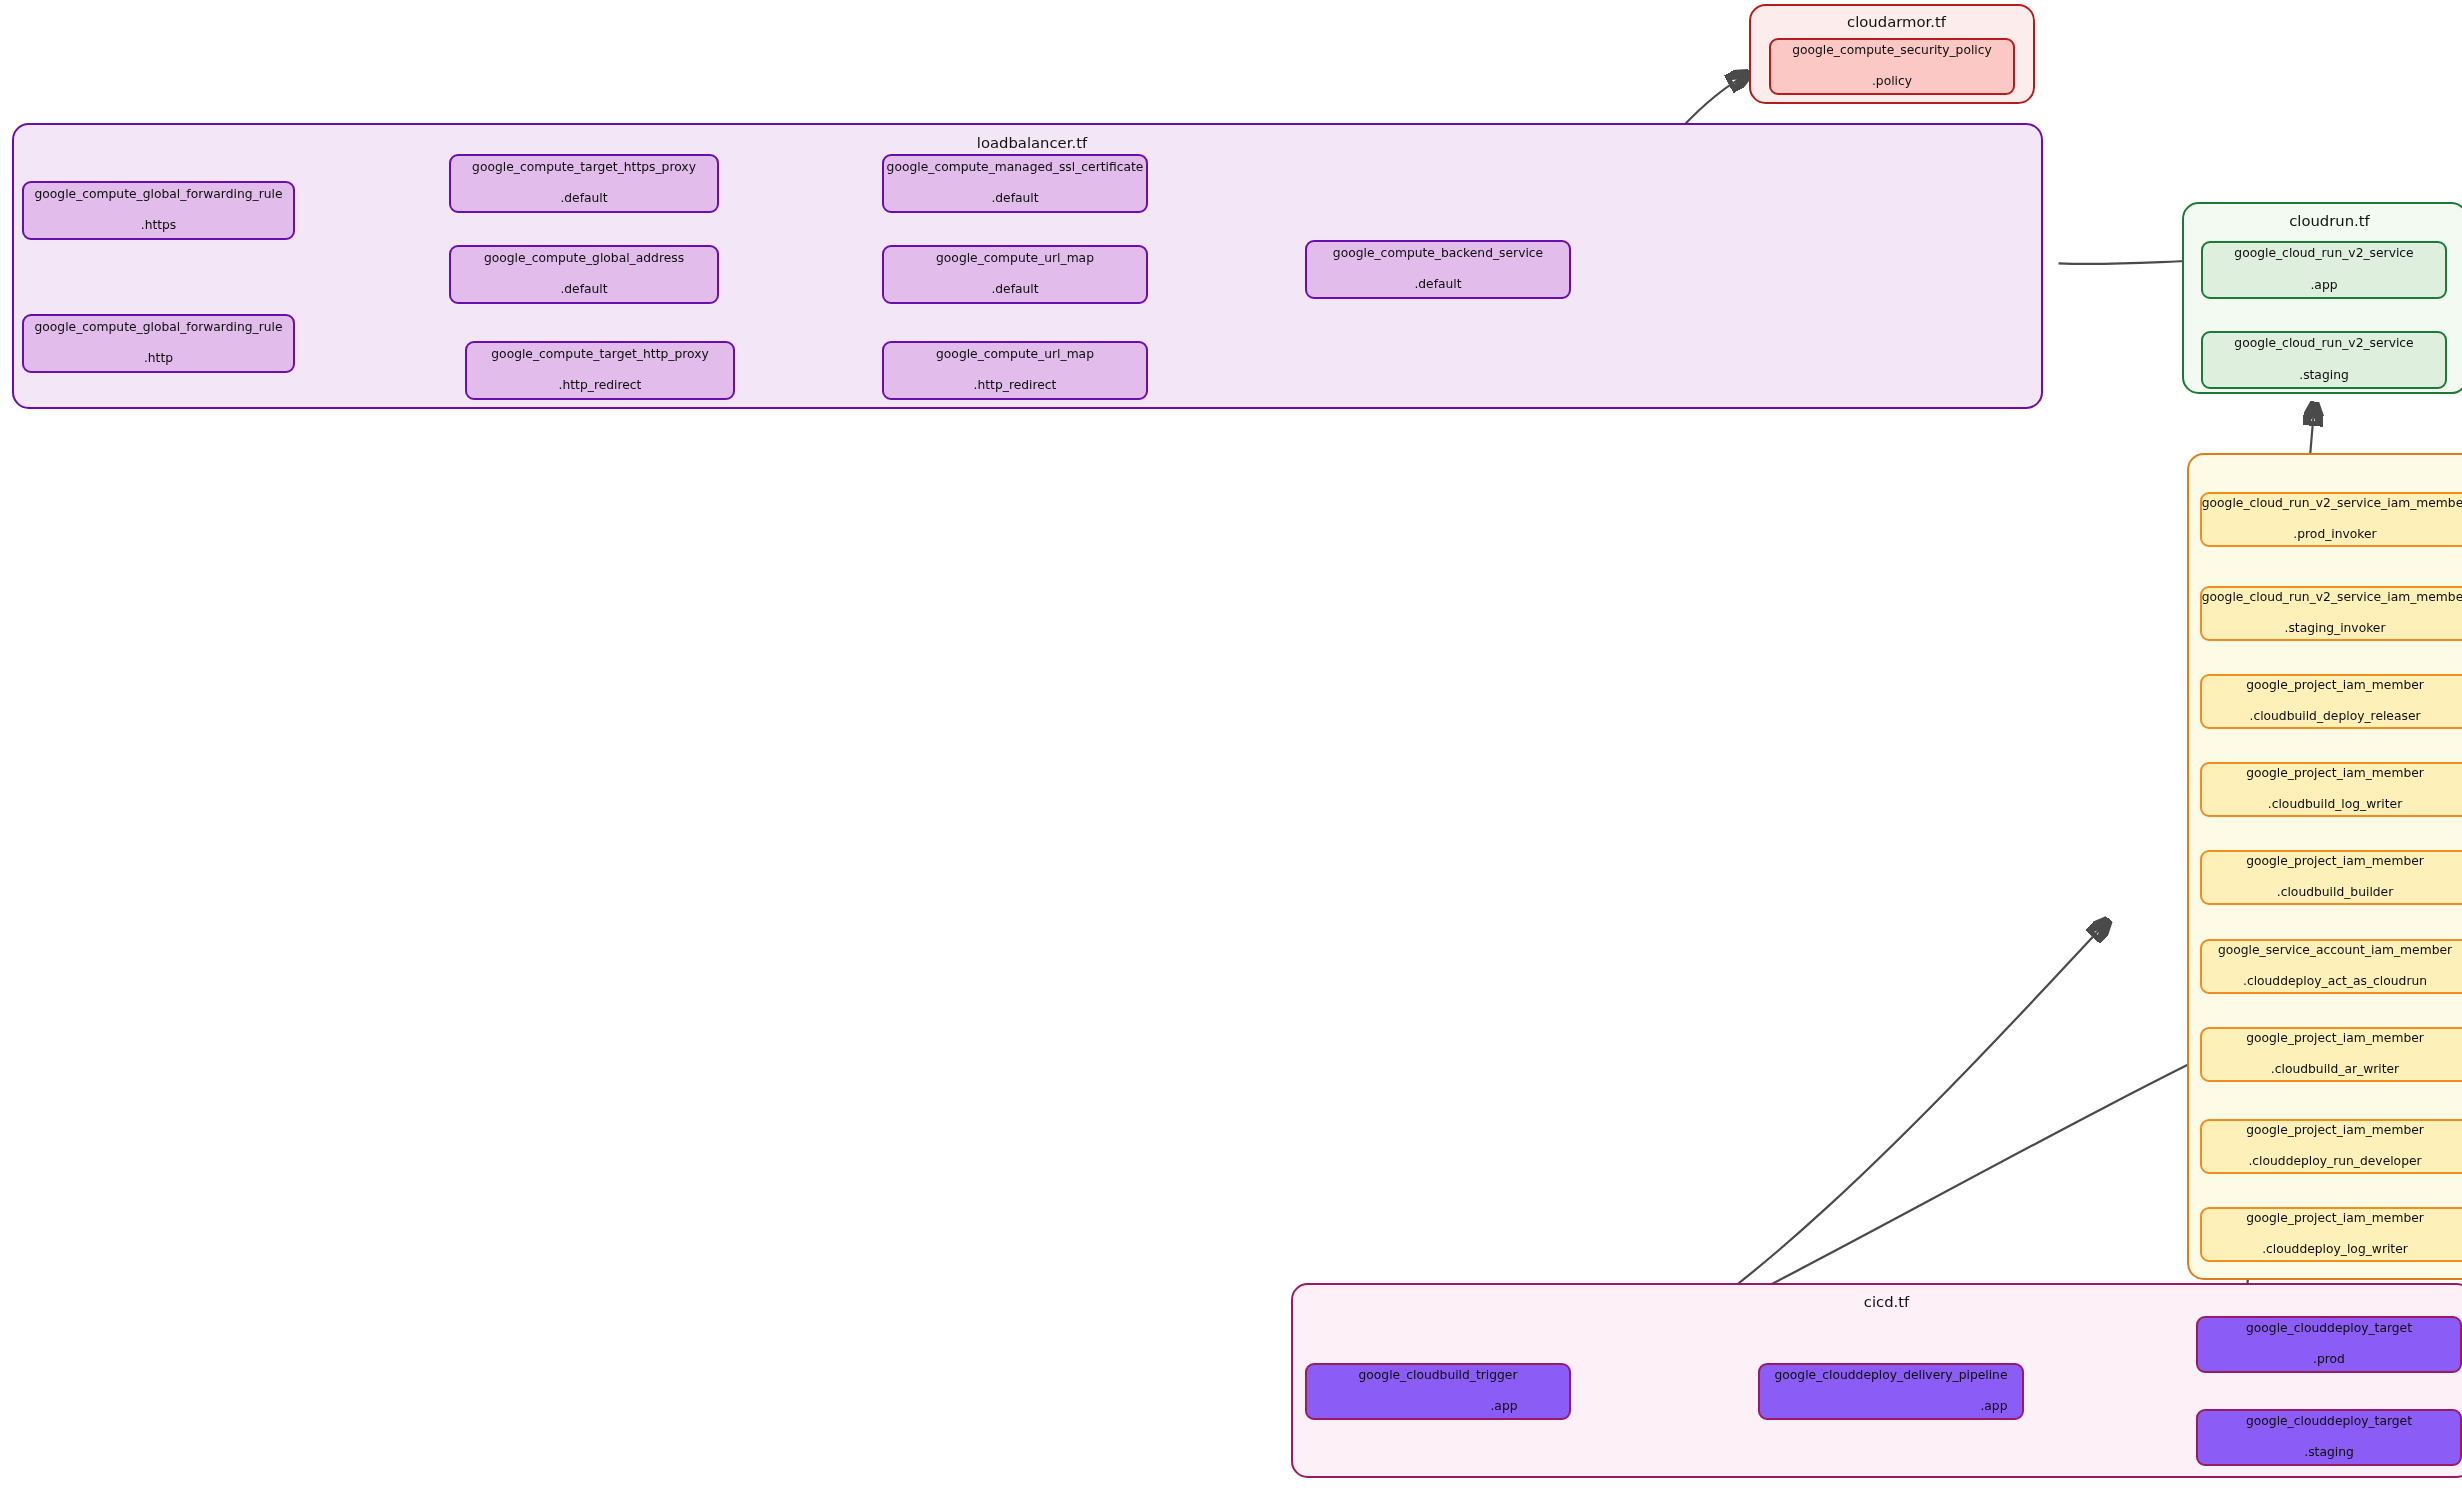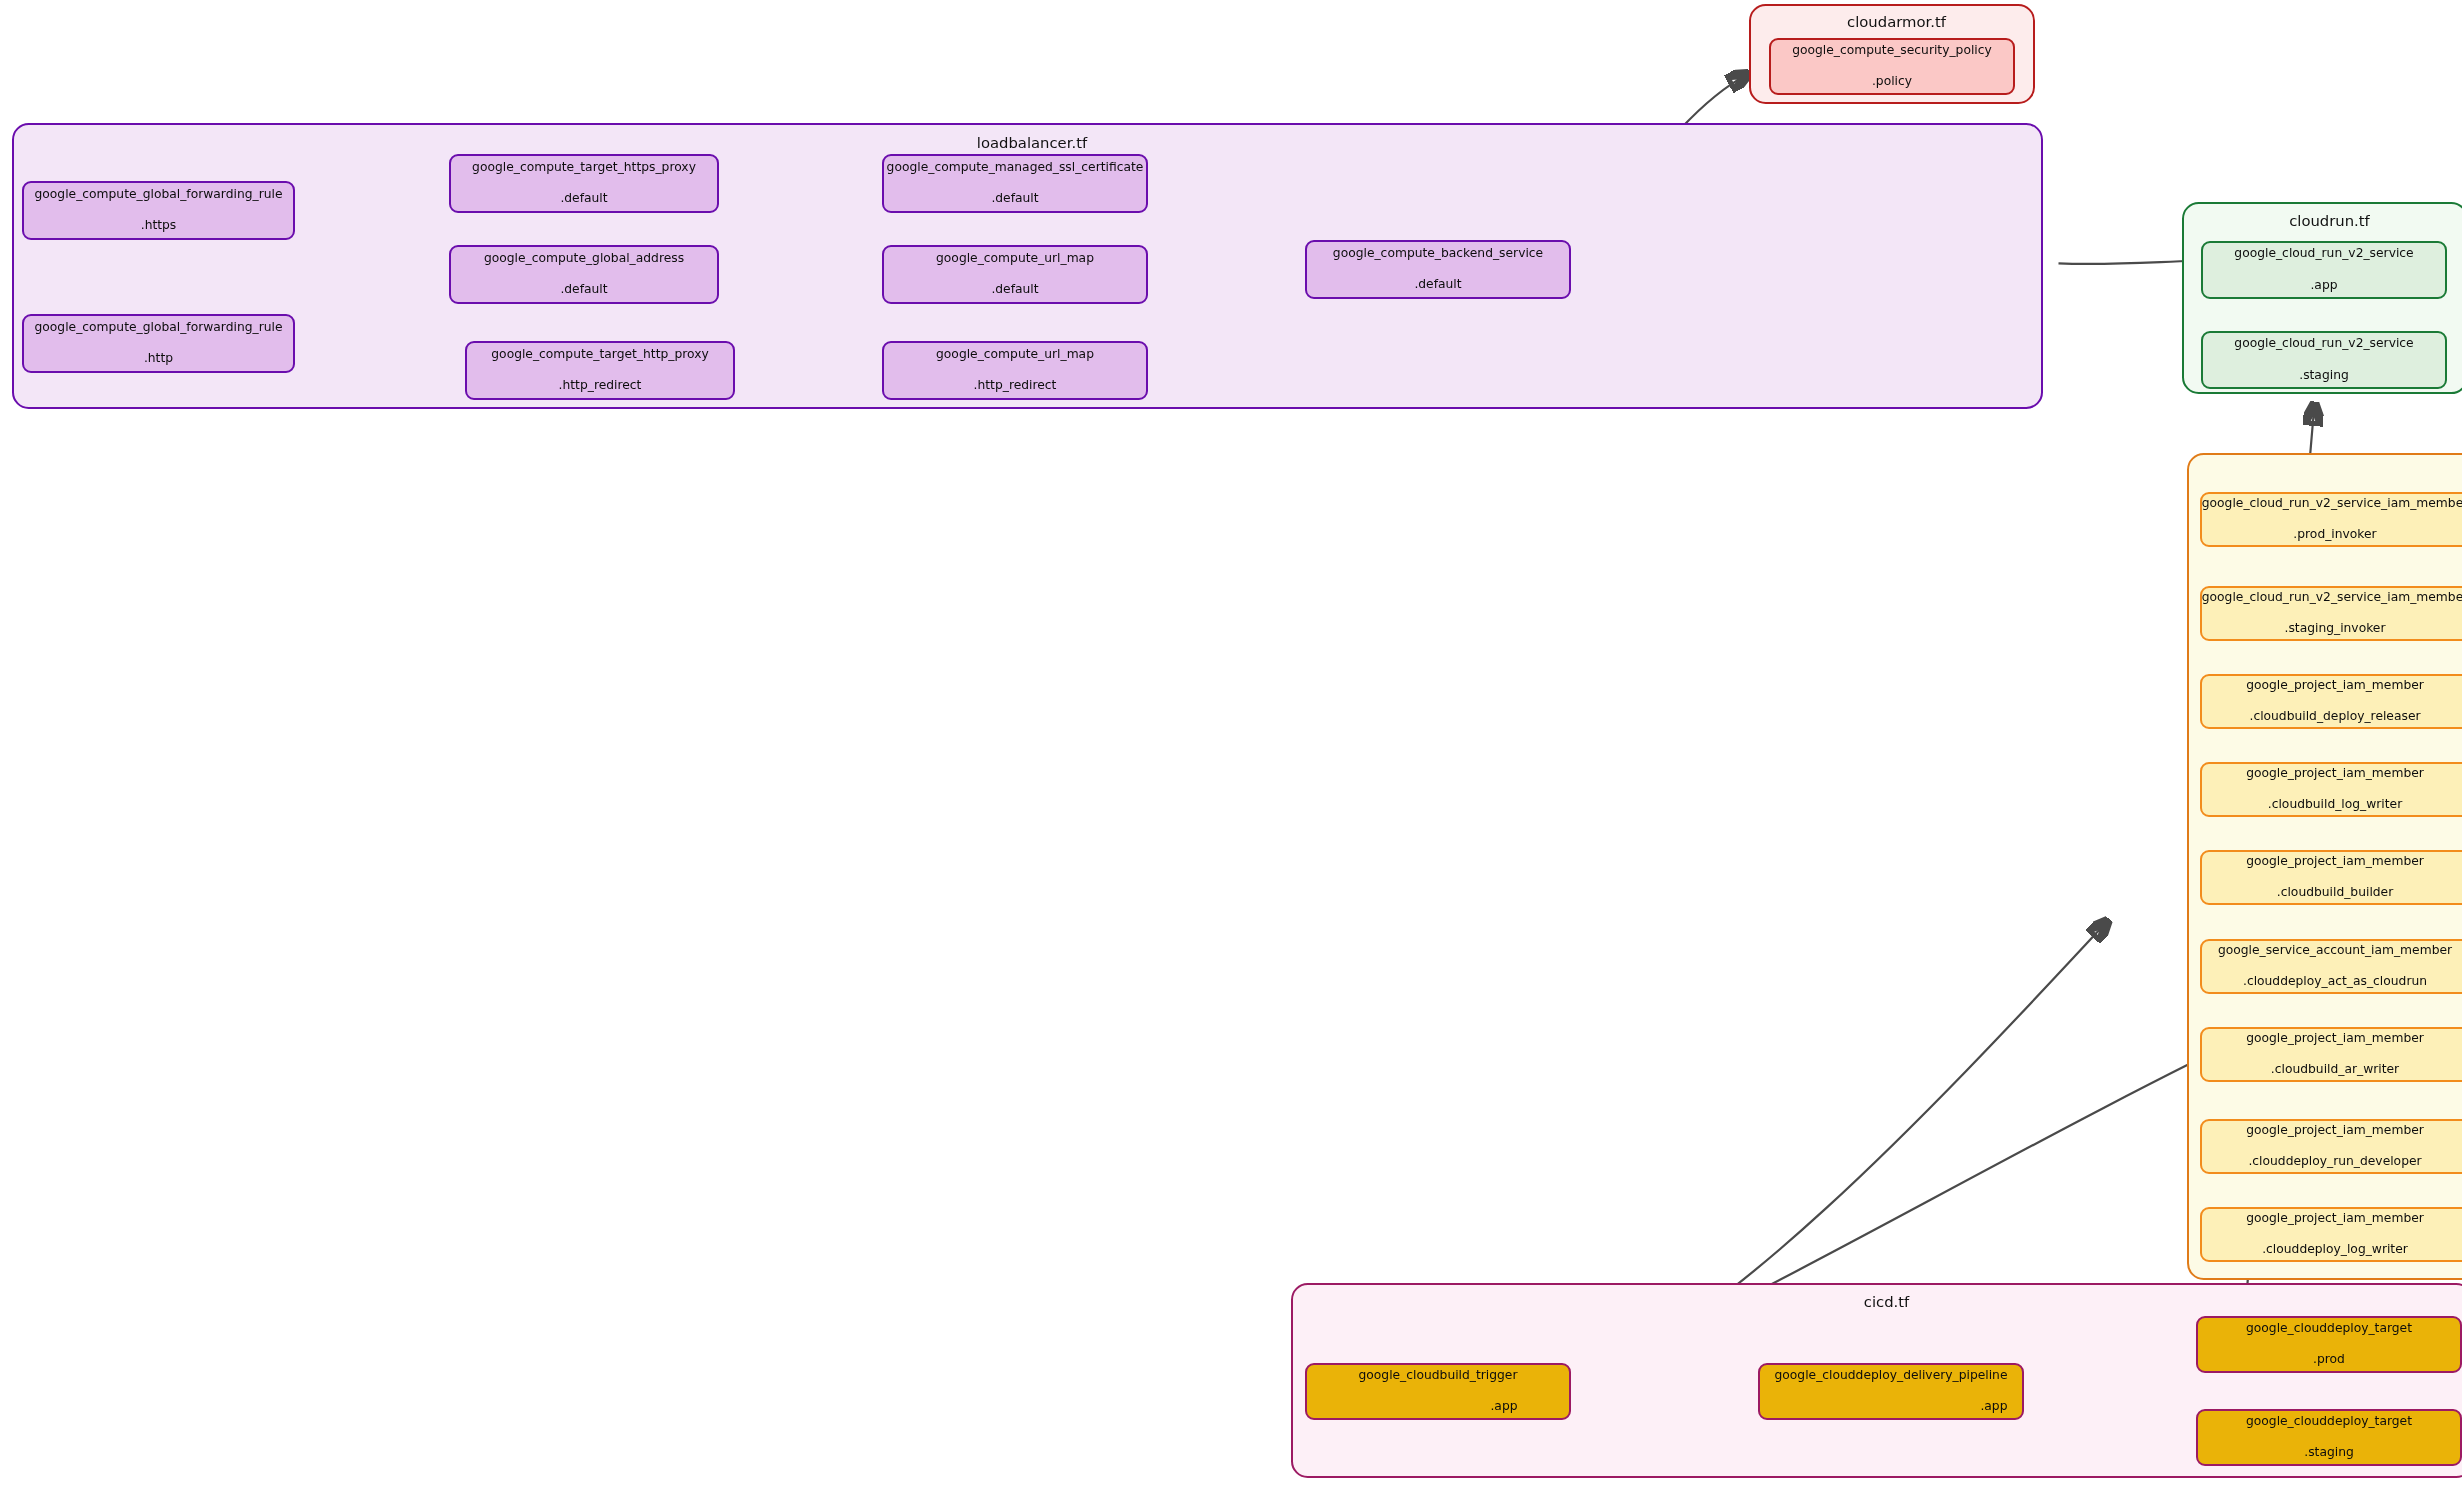--- a/index.html
+++ b/index.html
@@ -16,21 +16,21 @@
   .c-red{background:#fdecec;border:2.5px solid #b71c1c;}
   .n-red{background:#fbc8c6;border:2.5px solid #b71c1c;font-size:12.3px;}
   
   .c-green{background:#f2faf2;border:2.5px solid #1a7a36;}
   .n-green{background:#deefde;border:2.5px solid #1a7a36;font-size:12.3px;}
   
   .c-yellow{background:#fdfbe6;border:2.5px solid #e07b18;}
   .n-yellow{background:#fdf0b8;border:2.5px solid #f28c1c;font-size:12.3px;}
   
   .c-magenta{background:#fdf0f7;border:2.5px solid #9c1a63;}
-  .n-magenta{background:#eab308;border:2.5px solid #9c1a63;font-size:12.3px;}
+  .n-magenta{background:#8b5cf6;border:2.5px solid #9c1a63;font-size:12.3px;}
   #edges{position:absolute;left:0;top:0;width:3339px;height:1491px;pointer-events:none;}
   #edges path{fill:none;stroke:#4a4a4a;stroke-width:4.5;}
 </style>
 </head>
 <body>
 
 <div id="canvas">
 
   <svg id="edges" viewBox="0 0 6780 3028">
     <defs>

